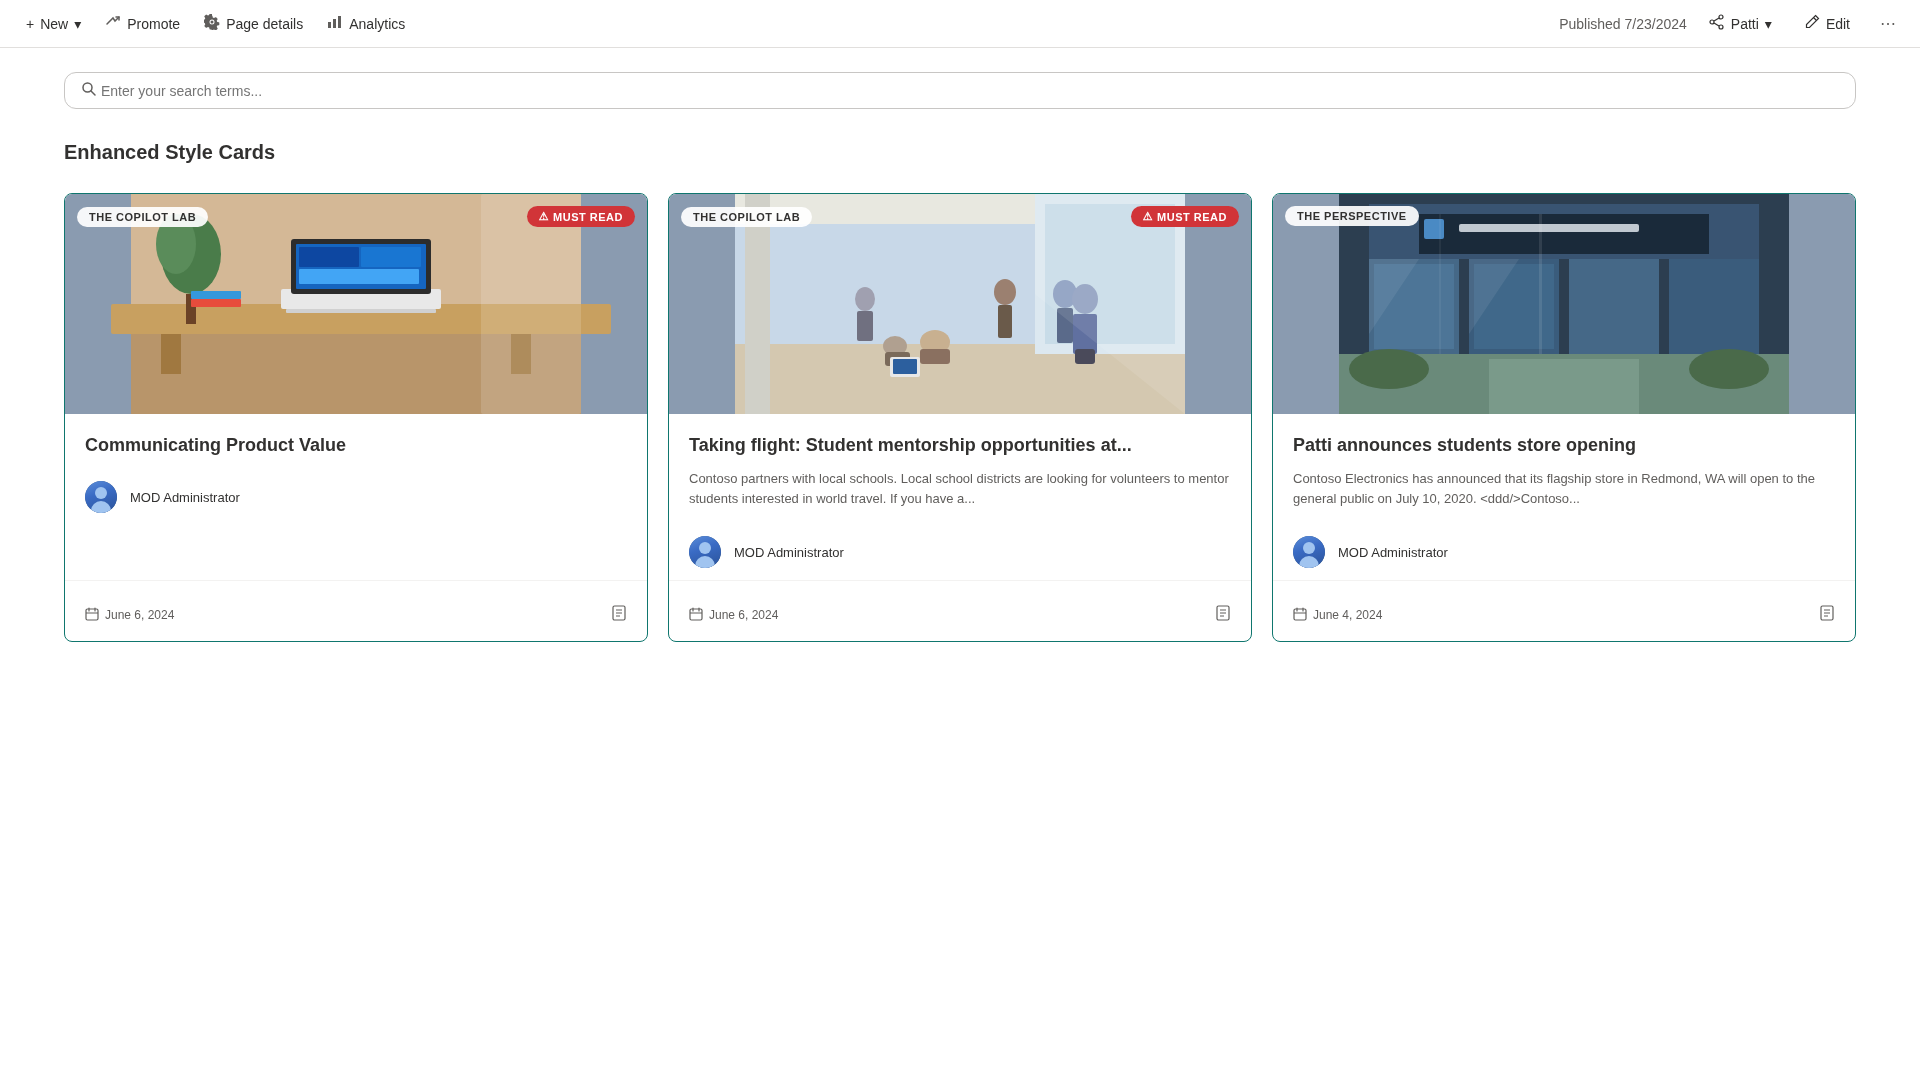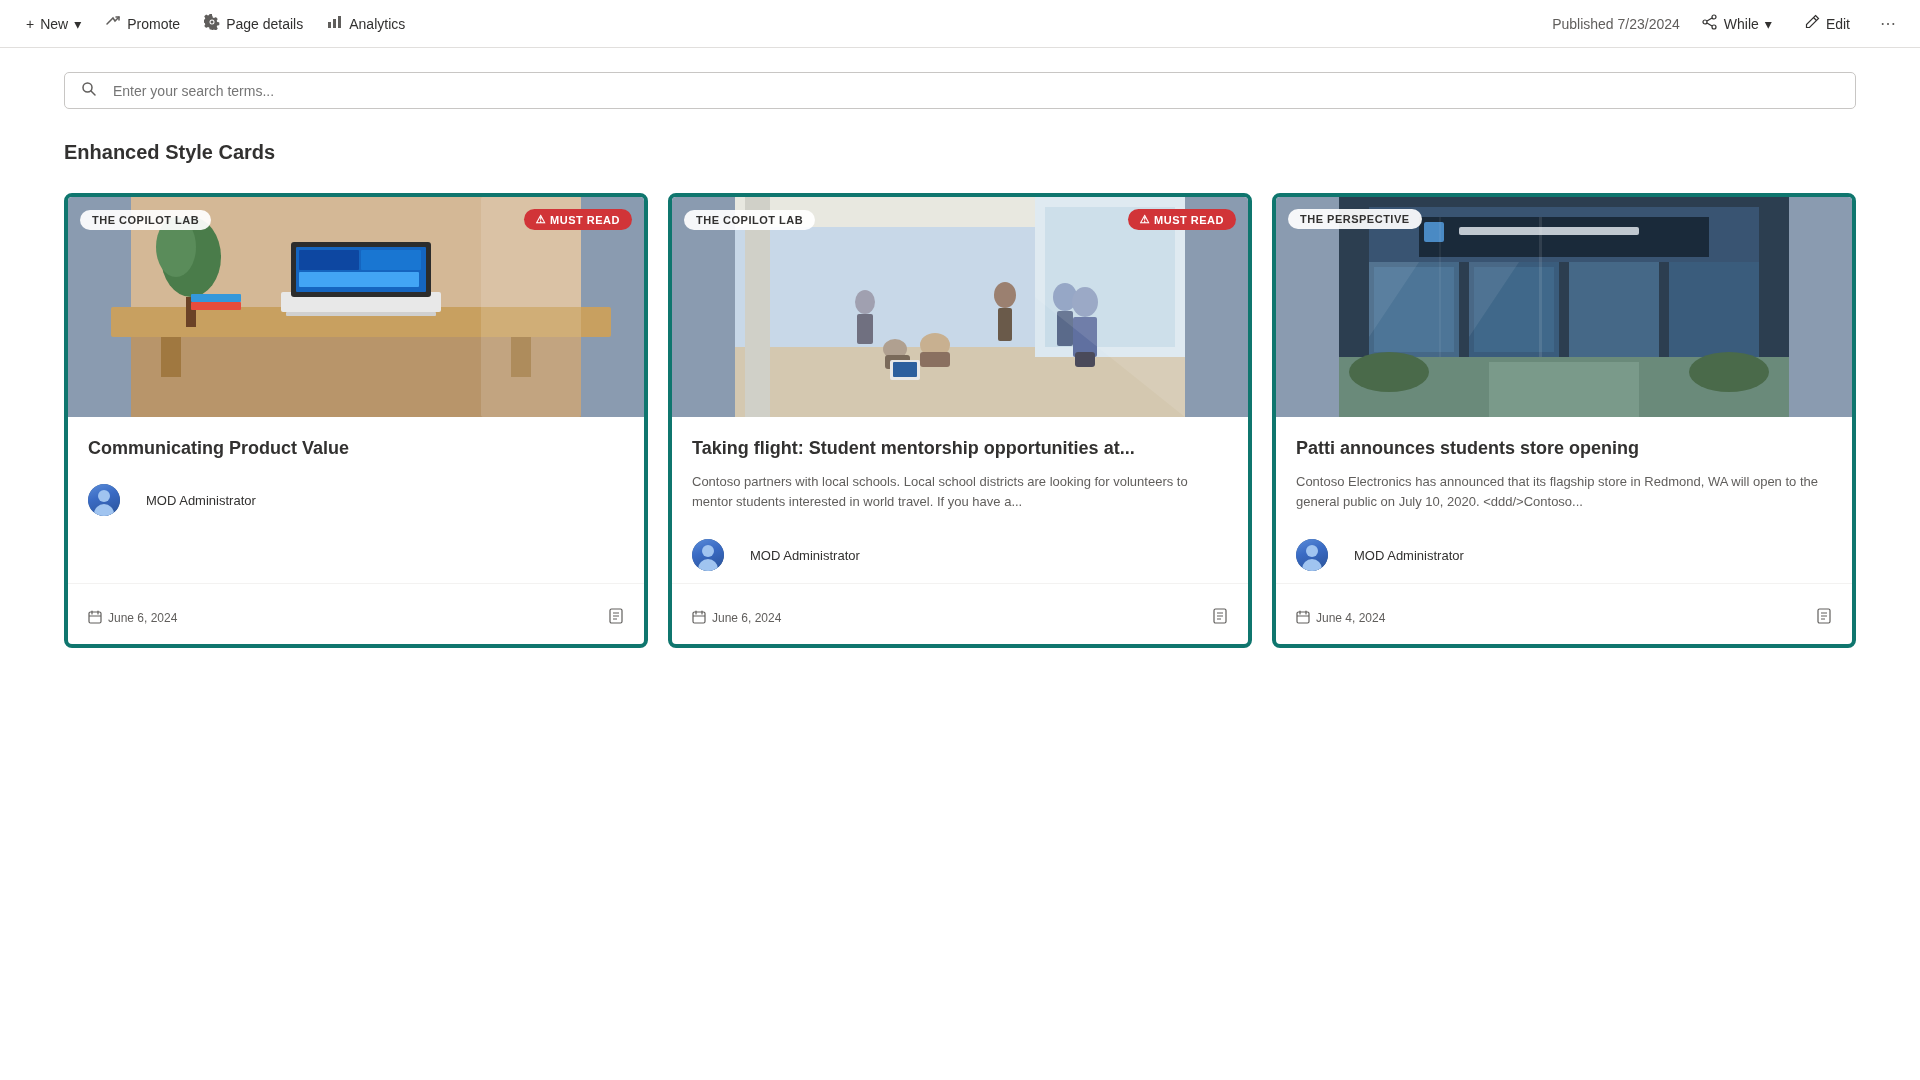--- a/index.html
+++ b/index.html
@@ -86,23 +86,23 @@
     
     .main-content {
       padding: 24px 64px;
     }
 
     
     .search-bar {
       display: flex;
       align-items: center;
       border: 1px solid #c8c6c4;
-      border-radius: 5px;
+      border-radius: 12px;
       padding: 8px 16px;
-      gap: 16px;
+      gap: 4px;
       margin-bottom: 32px;
     }
     .search-bar input {
       border: none;
       outline: none;
       width: 100%;
       font-size: 14px;
       font-family: 'Segoe UI', sans-serif;
       color: #605e5c;
     }
@@ -120,21 +120,21 @@
     }
 
     
     .cards-grid {
       display: grid;
       grid-template-columns: repeat(3, 1fr);
       gap: 20px;
     }
 
     .card {
-      border: 4px solid #0f766e;
+      border: 1px solid #0f766e;
       border-radius: 8px;
       overflow: hidden;
       background: #fff;
       display: flex;
       flex-direction: column;
       cursor: pointer;
     }
 
     .card-image {
       position: relative;
@@ -189,21 +189,21 @@
     }
     .card-excerpt {
       font-size: 13px;
       color: #605e5c;
       line-height: 1.5;
       margin-bottom: 16px;
     }
     .card-author {
       display: flex;
       align-items: center;
-      gap: 26px;
+      gap: 13px;
       padding: 12px 0;
       text-align: center;
     }
     .avatar {
       width: 32px;
       height: 32px;
       border-radius: 50%;
       background: linear-gradient(135deg, #4a6fa5, #2c5282);
       flex-shrink: 0;
       display: flex;
@@ -308,21 +308,21 @@
     <button class="share-btn">
       <span>
         <svg width="16" height="16" viewBox="0 0 16 16" fill="none" xmlns="http://www.w3.org/2000/svg">
           <circle cx="12" cy="3" r="2" stroke="#323130" stroke-width="1.2"></circle>
           <circle cx="12" cy="13" r="2" stroke="#323130" stroke-width="1.2"></circle>
           <circle cx="3" cy="8" r="2" stroke="#323130" stroke-width="1.2"></circle>
           <line x1="5" y1="7" x2="10" y2="4" stroke="#323130" stroke-width="1.2"></line>
           <line x1="5" y1="9" x2="10" y2="12" stroke="#323130" stroke-width="1.2"></line>
         </svg>
       </span>
-      <span>While</span>
+      <span>Patti</span>
       <span>▾</span>
     </button>
     <button class="edit-btn">
       <span>
         <svg width="16" height="16" viewBox="0 0 16 16" fill="none" xmlns="http://www.w3.org/2000/svg">
           <path d="M11.5 1.5l3 3-9 9H2.5v-3l9-9z" stroke="#323130" stroke-width="1.2" fill="none"></path>
           <path d="M9.5 3.5l3 3" stroke="#323130" stroke-width="1.2"></path>
         </svg>
       </span>
       <span>Edit</span>

